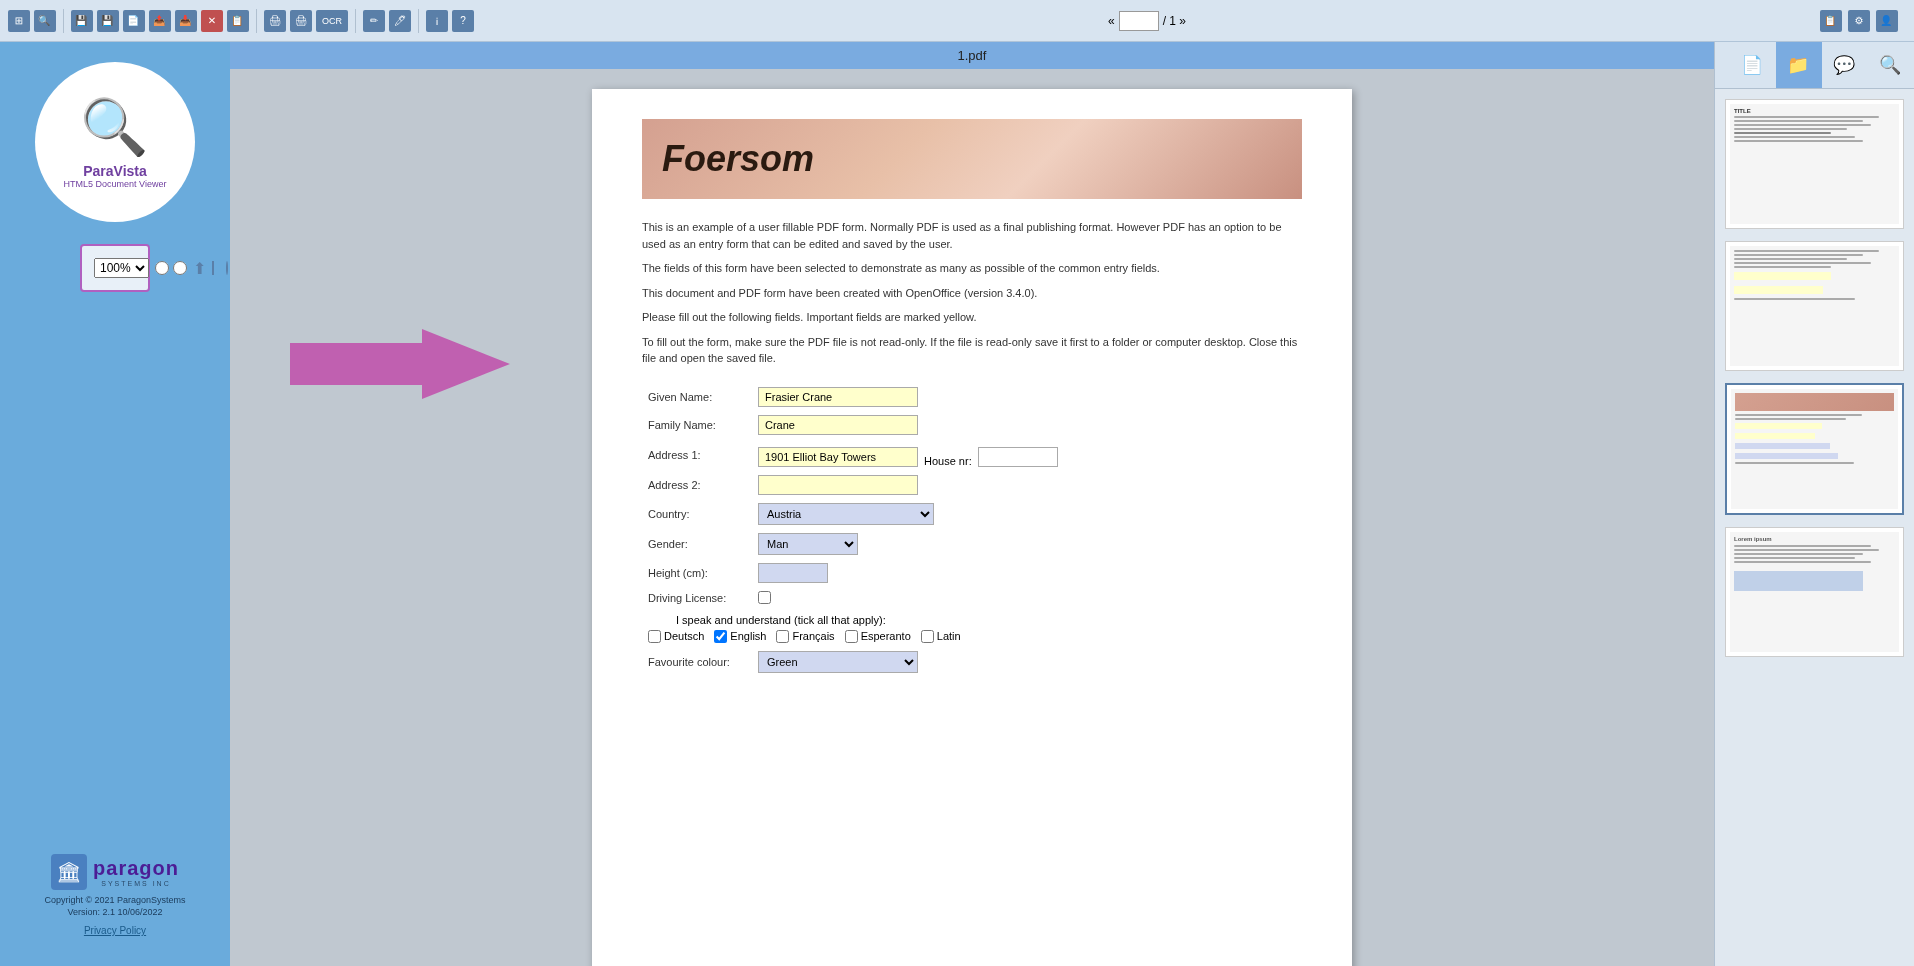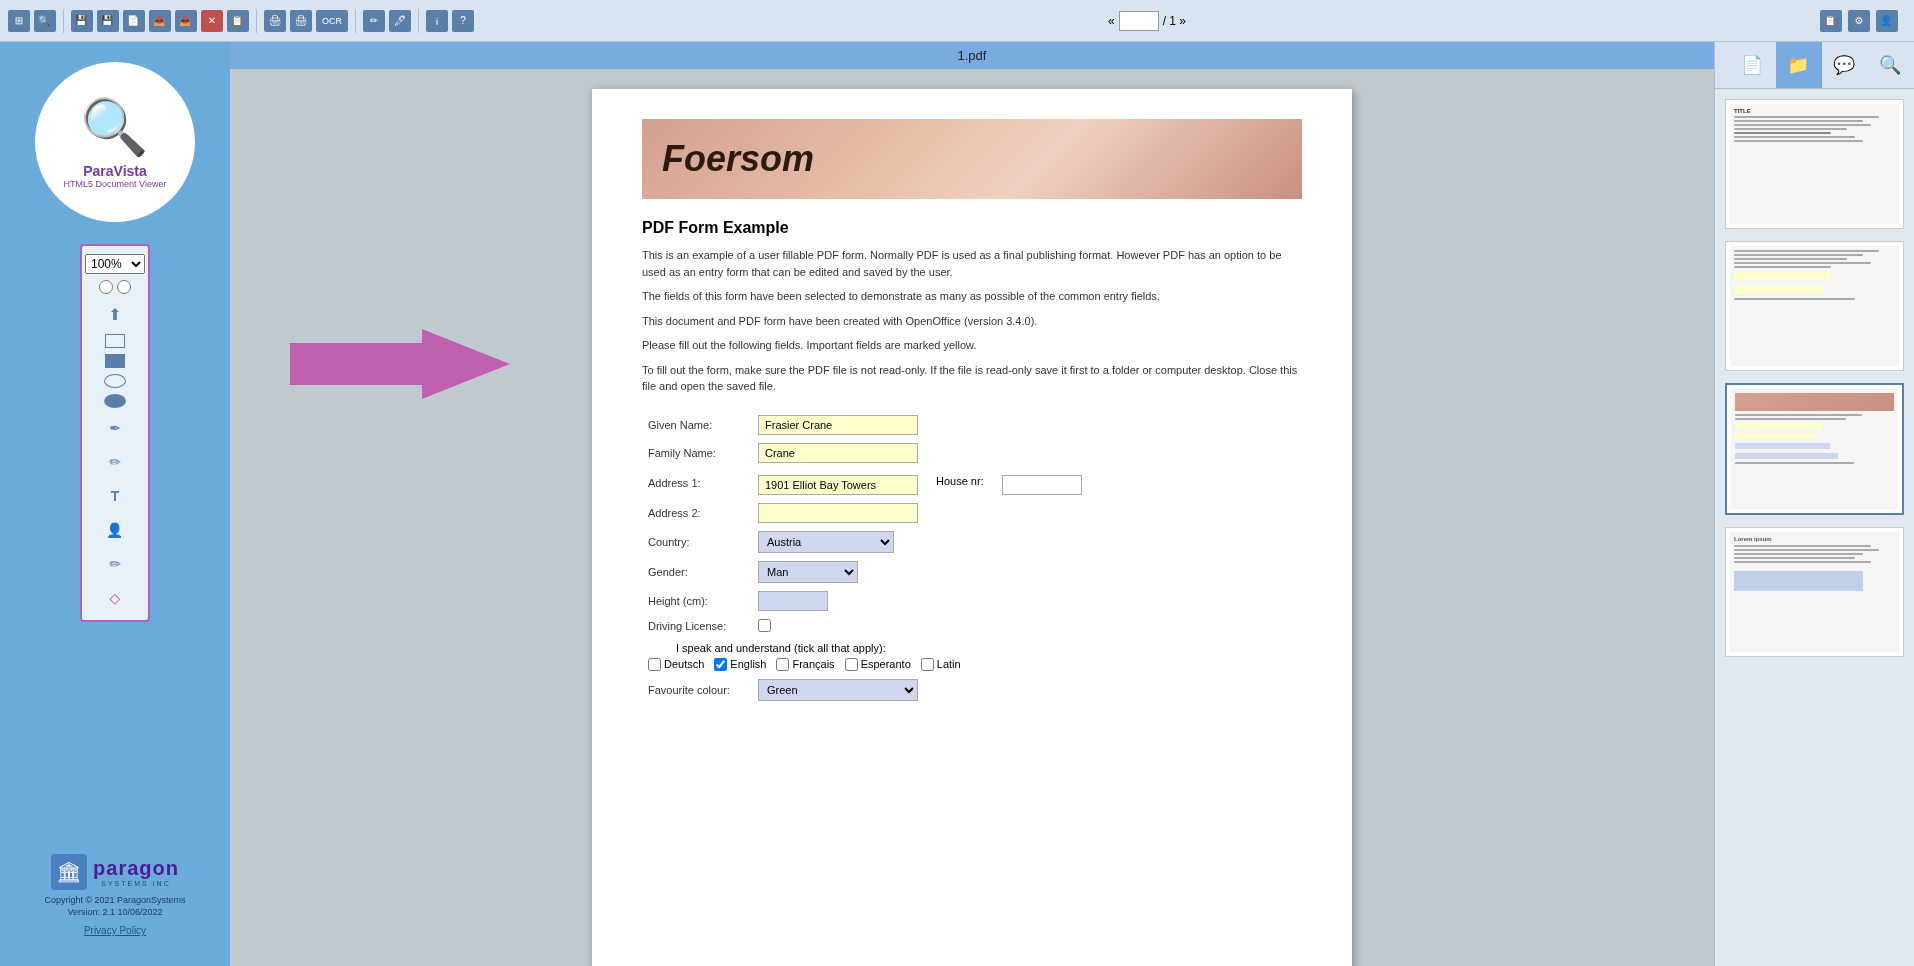--- a/index.html
+++ b/index.html
@@ -57,21 +57,21 @@
       margin-bottom: 12px;
     }
 
     
     .tool-panel {
       border: 2px solid #b060c0;
       border-radius: 4px;
       background: #e8f0f8;
       padding: 8px 12px;
       display: flex;
-      flex-direction: column;
+      flex-direction: row;
       align-items: center;
       gap: 6px;
       margin-top: 10px;
       width: 70px;
     }
     .zoom-select {
       width: 60px; font-size: 12px; padding: 1px;
     }
     .radio-row { display: flex; gap: 4px; }
     .radio-btn { width: 14px; height: 14px; }
@@ -390,21 +390,20 @@
       <div style="position:absolute;left:60px;top:260px;z-index:10;">
         <div style="width:220px;height:70px;background:#c060b0;clip-path:polygon(0% 20%, 60% 20%, 60% 0%, 100% 50%, 60% 100%, 60% 80%, 0% 80%);"></div>
       </div>
 
       <div class="pdf-document">
 
         <div class="pdf-banner">
           <span class="pdf-banner-title">Foersom</span>
         </div>
 
-        <div class="pdf-form-title">PDF Form Example</div>
         <p class="pdf-description">This is an example of a user fillable PDF form. Normally PDF is used as a final publishing format. However PDF has an option to be used as an entry form that can be edited and saved by the user.</p>
         <p class="pdf-description">The fields of this form have been selected to demonstrate as many as possible of the common entry fields.</p>
         <p class="pdf-description">This document and PDF form have been created with OpenOffice (version 3.4.0).</p>
         <p class="pdf-description">Please fill out the following fields. Important fields are marked yellow.</p>
         <p class="pdf-description">To fill out the form, make sure the PDF file is not read-only. If the file is read-only save it first to a folder or computer desktop. Close this file and open the saved file.</p>
 
         <table class="form-table">
           <tbody>
               <tr>
             <td class="form-label">Given Name:</td>
@@ -413,36 +412,36 @@
             </td>
           </tr>
           <tr>
             <td class="form-label">Family Name:</td>
             <td>
               <input type="text" class="form-input-yellow" value="Crane" style="">
             </td>
           </tr>
           <tr>
             <td class="form-label">Address 1:</td>
-            <td style="display:flex;align-items:flex-start;gap:18px;margin-top:4px;">
+            <td style="display:flex;align-items:flex-end;gap:6px;margin-top:4px;">
               <input type="text" class="form-input-yellow" value="1901 Elliot Bay Towers" style="">
               <span style="font-size:11px;">House nr:</span>
               <input type="text" class="form-input-plain" style="width: 80px;" value="">
             </td>
           </tr>
           <tr>
             <td class="form-label">Address 2:</td>
             <td>
               <input type="text" class="form-input-yellow" value="" style="width: 160px;">
             </td>
           </tr>
           <tr>
             <td class="form-label">Country:</td>
             <td>
-              <select class="form-select" style="width:136px;background:#d0d8f0;">
+              <select class="form-select" style="width:176px;background:#d0d8f0;">
                 <option selected="">Austria</option>
                 <option>Germany</option>
                 <option>USA</option>
                 <option>UK</option>
                 <option>France</option>
               </select>
             </td>
           </tr>
           <tr>
             <td class="form-label">Gender:</td>

